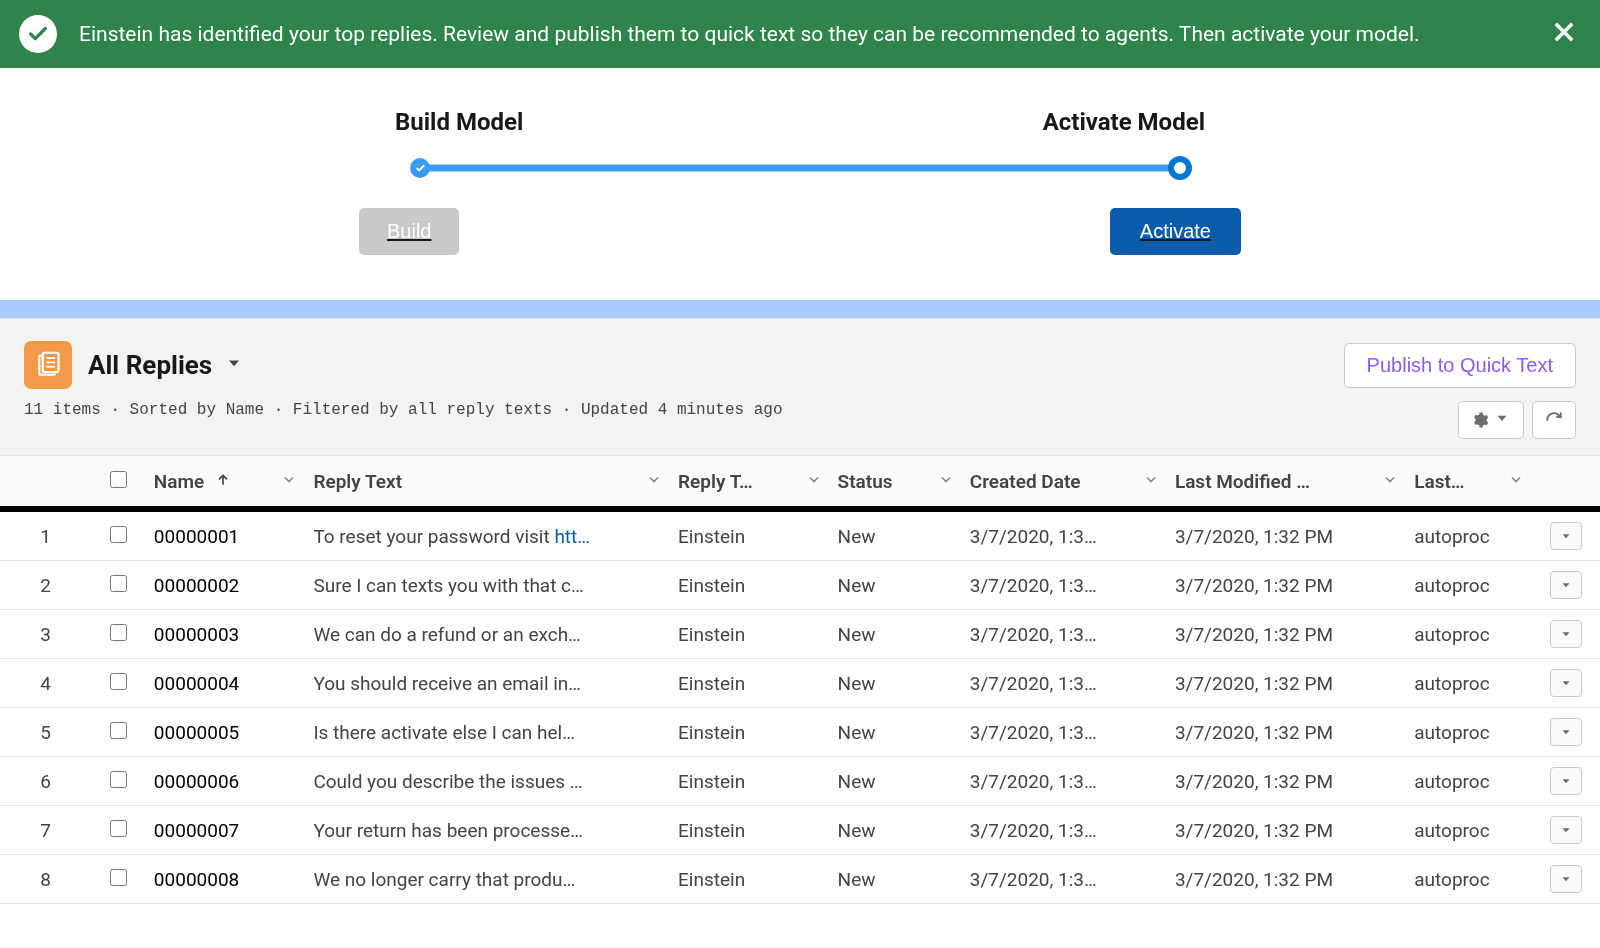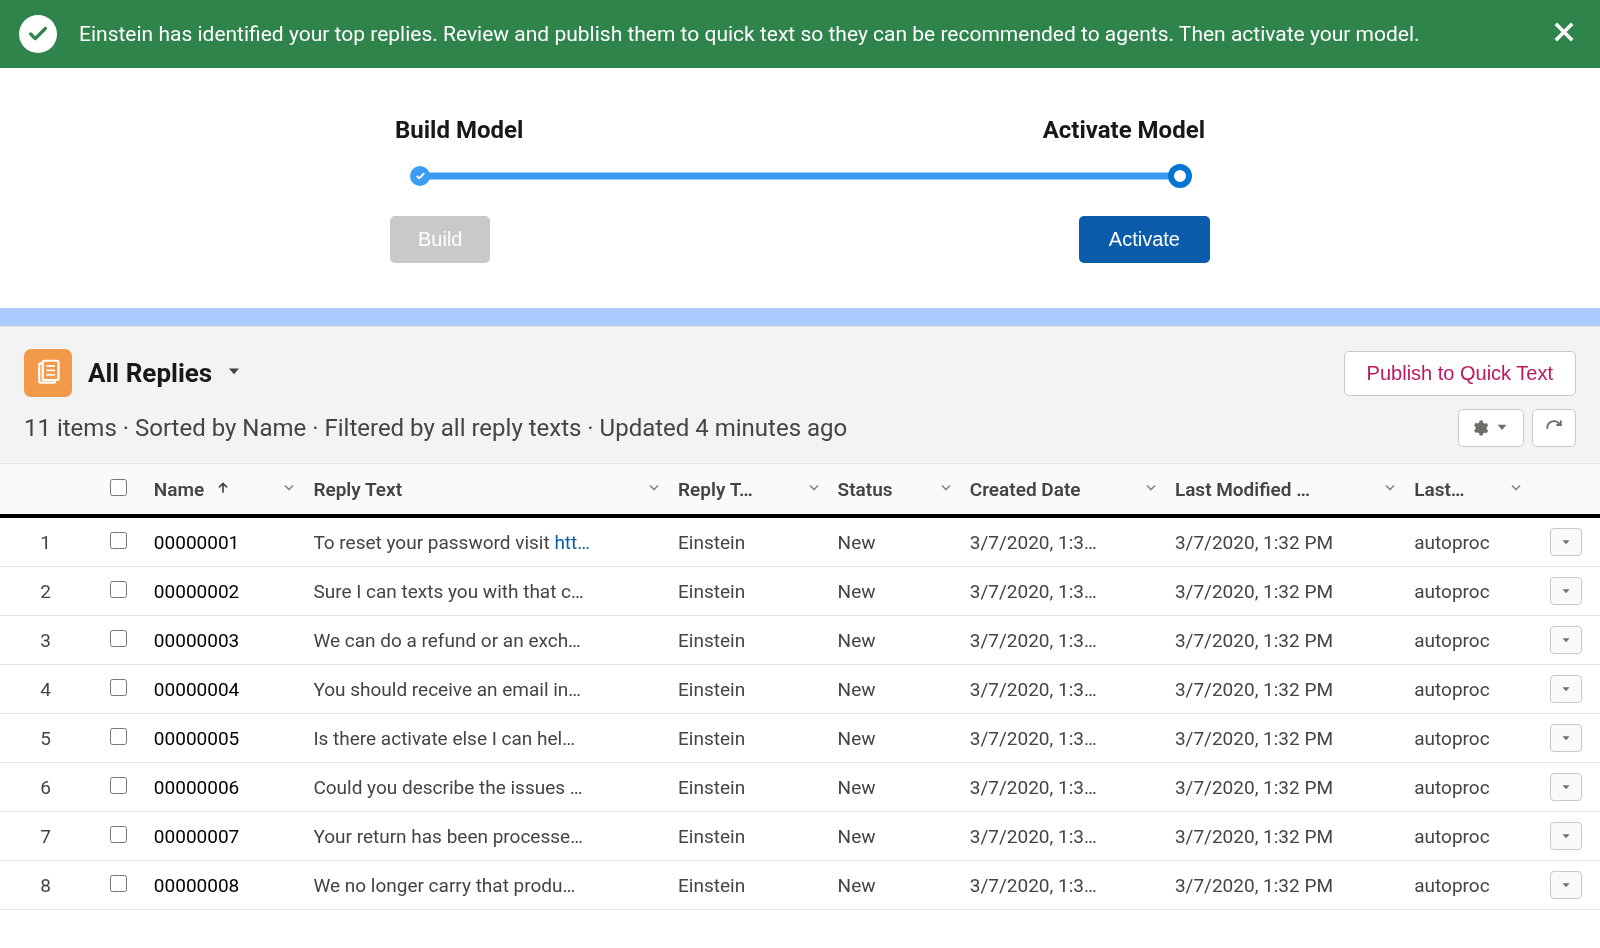--- a/index.html
+++ b/index.html
@@ -7,56 +7,56 @@
   
   
   .banner { background: #2e844a; color: #fff; display: flex; align-items: center; padding: 15px 19px; position: relative; }
   .banner-icon { width: 38px; height: 38px; border-radius: 50%; background: #fff; display: flex; align-items: center; justify-content: center; margin-right: 22px; flex-shrink: 0; }
   .banner-icon svg { width: 22px; height: 22px; }
   .banner-text { font-size: 21px; flex: 1; }
   .banner-close { position: absolute; right: 22px; top: 50%; transform: translateY(-50%); cursor: pointer; }
   .banner-close svg { width: 28px; height: 28px; stroke: #fff; stroke-width: 3; }
   
   
-  .stage { background: #fff; padding: 40px 0 45px 0; margin-top: 8px; }
+  .stage { background: #fff; padding: 40px 0 45px 0; }
   .stage-labels { display: flex; justify-content: space-between; width: 810px; margin: 0 auto 22px auto; }
   .stage-label { font-size: 24px; font-weight: 700; color: #181818; }
   .stage-track-wrap { width: 780px; margin: 0 auto 30px auto; position: relative; height: 20px; }
   .stage-track { position: absolute; left: 10px; right: 10px; top: 50%; height: 7px; background: #3b9cf4; transform: translateY(-50%); border-radius: 4px; }
   .stage-node { position: absolute; top: 50%; transform: translate(-50%, -50%); width: 20px; height: 20px; border-radius: 50%; background: #3b9cf4; display: flex; align-items: center; justify-content: center; }
   .stage-node.left { left: 10px; }
   .stage-node.right { left: calc(100% - 10px); width: 24px; height: 24px; background: #fff; border: 6px solid #0176d3; }
   .stage-node.left svg { width: 11px; height: 11px; }
-  .stage-buttons { display: flex; justify-content: space-between; width: 820px; margin: 0 auto; }
+  .stage-buttons { display: flex; justify-content: space-between; width: 882px; margin: 0 auto; text-decoration: underline; }
   .btn { border: none; border-radius: 5px; font-size: 20px; padding: 12px 28px; cursor: pointer; }
   .btn-build { background: #c9c9c9; color: #fff; }
   .btn-activate { background: #0b5cab; color: #fff; padding: 12px 30px; }
   
   
   .band { height: 18px; background: #aacbff; }
   
   
   .list-wrap { background: #f3f3f3; border-top: 1px solid #e5e5e5; }
   .list-header { display: flex; align-items: center; padding: 22px 24px 4px 24px; }
   .list-icon { width: 48px; height: 48px; border-radius: 7px; background: #f2994a; display: flex; align-items: center; justify-content: center; margin-right: 16px; }
   .list-icon svg { width: 28px; height: 28px; }
   .list-title { font-size: 26px; font-weight: 700; margin-right: 12px; }
   .list-title-caret svg { width: 20px; height: 20px; }
   .list-header-spacer { flex: 1; }
-  .btn-publish { background: #fff; border: 1px solid #c9c9c9; border-radius: 5px; font-size: 20px; color: #be185d; padding: 10px 22px; cursor: pointer; margin-left: 46px; }
-  .list-sub { display: flex; align-items: center; padding: 8px 24px 16px 24px; font-size: 24px; color: #444; }
+  .btn-publish { background: #fff; border: 1px solid #c9c9c9; border-radius: 5px; font-size: 20px; color: #8b5cf6; padding: 10px 22px; cursor: pointer; margin-left: 46px; }
+  .list-sub { display: flex; align-items: flex-start; padding: 8px 24px 16px 24px; font-size: 16px; color: #444; font-family: Liberation Mono, monospace; }
   .list-sub-text { flex: 1; }
   .icon-btn { background: #fff; border: 1px solid #c9c9c9; border-radius: 5px; height: 38px; display: inline-flex; align-items: center; justify-content: center; padding: 0 12px; cursor: pointer; margin-left: 8px; }
   .icon-btn svg { width: 18px; height: 18px; }
   .icon-btn .caret { margin-left: 4px; }
   
   
   table { width: 100%; border-collapse: collapse; background: #fff; table-layout: fixed; }
   thead tr { background: #fafafa; }
-  th { text-align: left; font-weight: 600; font-size: 19px; padding: 13px 8px; border-top: 1px solid #e5e5e5; border-bottom: 4px solid #000000; color: #444; white-space: nowrap; overflow: hidden; position: relative; margin-left: 8px; }
+  th { text-align: left; font-weight: 600; font-size: 19px; padding: 13px 8px; border-top: 1px solid #e5e5e5; border-bottom: 6px solid #000000; color: #444; white-space: nowrap; overflow: hidden; position: relative; margin-left: 8px; }
   th .col-label { display: inline-block; vertical-align: middle; }
   th .sort-arrow { display: inline-block; margin-left: 6px; vertical-align: middle; }
   th .col-caret { position: absolute; right: 8px; top: 50%; transform: translateY(-50%); }
   th .col-caret svg, th .sort-arrow svg { width: 16px; height: 16px; }
   td { font-size: 19px; padding: 10px 8px; border-bottom: 1px solid #e5e5e5; white-space: nowrap; overflow: hidden; text-overflow: ellipsis; color: #444; }
   .col-num { width: 80px; text-align: center; color: #444; }
   .col-check { width: 48px; text-align: center; }
   .col-name { width: 140px; }
   .col-reply { width: 320px; }
   .col-replyt { width: 140px; }

